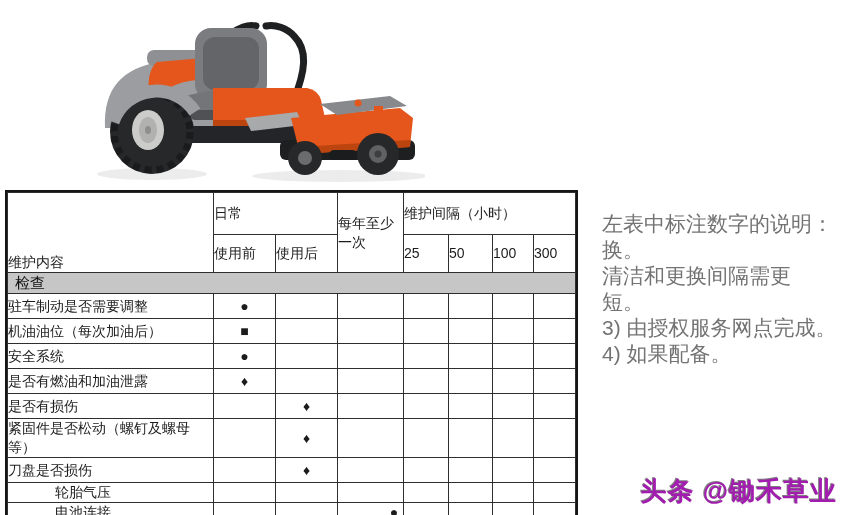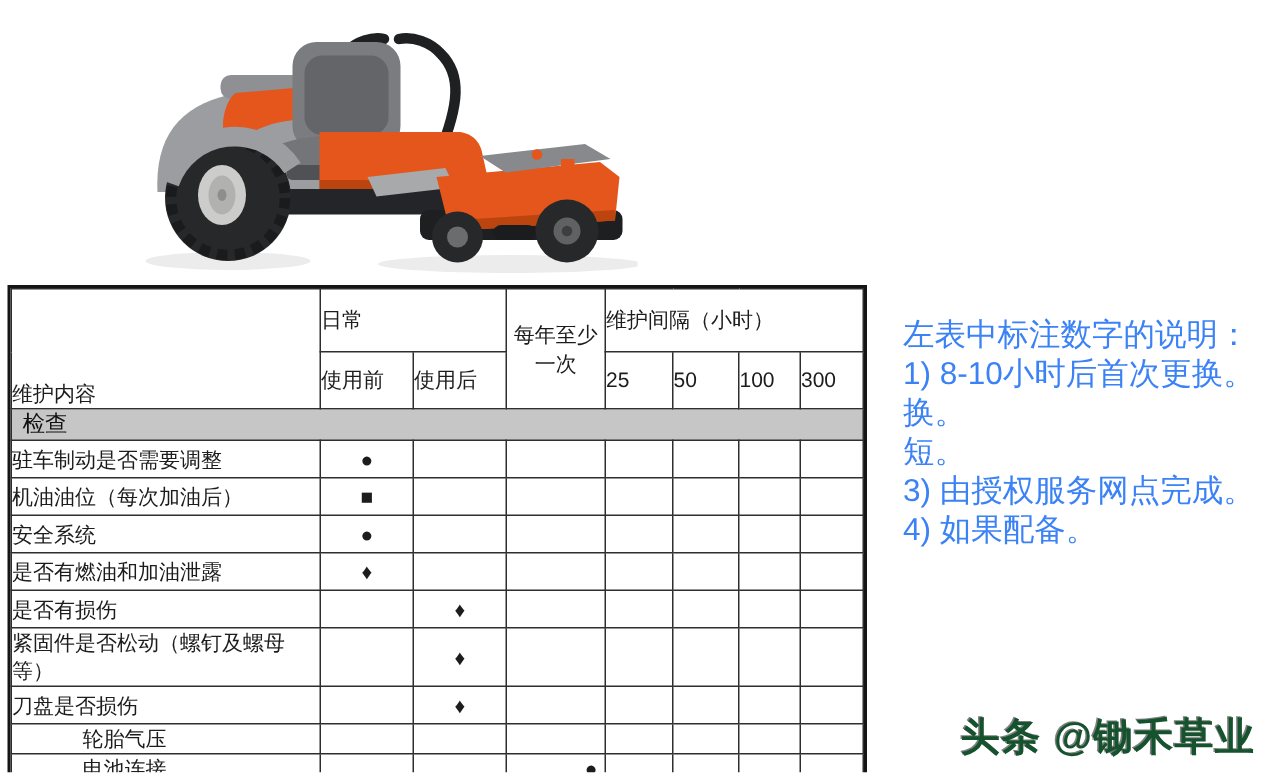--- a/index.html
+++ b/index.html
@@ -17,38 +17,38 @@
   }
   table.maint{border-collapse:collapse;table-layout:fixed;width:568px;}
   table.maint td{
     border:1px solid #2e2e2e;font-size:14px;color:#1c1c1c;
     padding:0;overflow:hidden;line-height:1.35;
   }
   tr.hrow1 td{height:41px;}
   tr.hrow2 td{height:37px;}
   td.center{text-align:left;vertical-align:middle;}
   td.content-hdr{text-align:left;vertical-align:bottom;padding-bottom:11px;}
-  td.yearly-hdr{text-align:center;vertical-align:middle;padding:0 8px;}
+  td.yearly-hdr{text-align:left;vertical-align:middle;padding:0 8px;}
   tr.section-row td{
     height:20px;background:#c6c6c6;font-size:15px;
     padding-left:7px;vertical-align:middle;color:#111;
   }
   tr.data-row td{height:24px;vertical-align:middle;}
   tr.data-row.short td{height:19px;padding-left:47px;}
   td.label-cell{padding-left:9px;}
   td.symbol-cell{text-align:center;font-size:15px;color:#0a0a0a;}
   
   .notes{
     position:absolute;left:602px;top:211px;width:242px;
-    font-size:21px;line-height:26px;color:#3b82f6;
+    font-size:21px;line-height:26px;color:#737373;
   }
   
   .watermark{
     position:absolute;right:8px;top:474px;font-size:26px;letter-spacing:1px;
-    color:#14532d;text-shadow:-1px -1px 0 #7e7e7e,1px 1px 0 #ffffff;
+    color:#a21caf;text-shadow:-1px -1px 0 #7e7e7e,1px 1px 0 #ffffff;
     font-weight:bold;
   }
 </style>
 </head>
 <body>
 
 <div class="stage">
 
   <svg class="mower" viewBox="0 0 330 190" aria-hidden="true">
 
@@ -230,22 +230,22 @@
             <td class="symbol-cell">●</td>
             <td class="symbol-cell">●</td>
             <td class="symbol-cell">●</td>
           </tr>
         </tbody>
     </table>
   </div>
 
   <div class="notes">
       <div>左表中标注数字的说明：</div>
-      <div>1) 8-10小时后首次更换。</div>
       <div>换。</div>
+      <div>清洁和更换间隔需更</div>
       <div>短。</div>
       <div>3) 由授权服务网点完成。</div>
       <div>4) 如果配备。</div>
     </div>
 
   <div class="watermark">头条 @锄禾草业</div>
 
 </div>
 
 </body></html>

